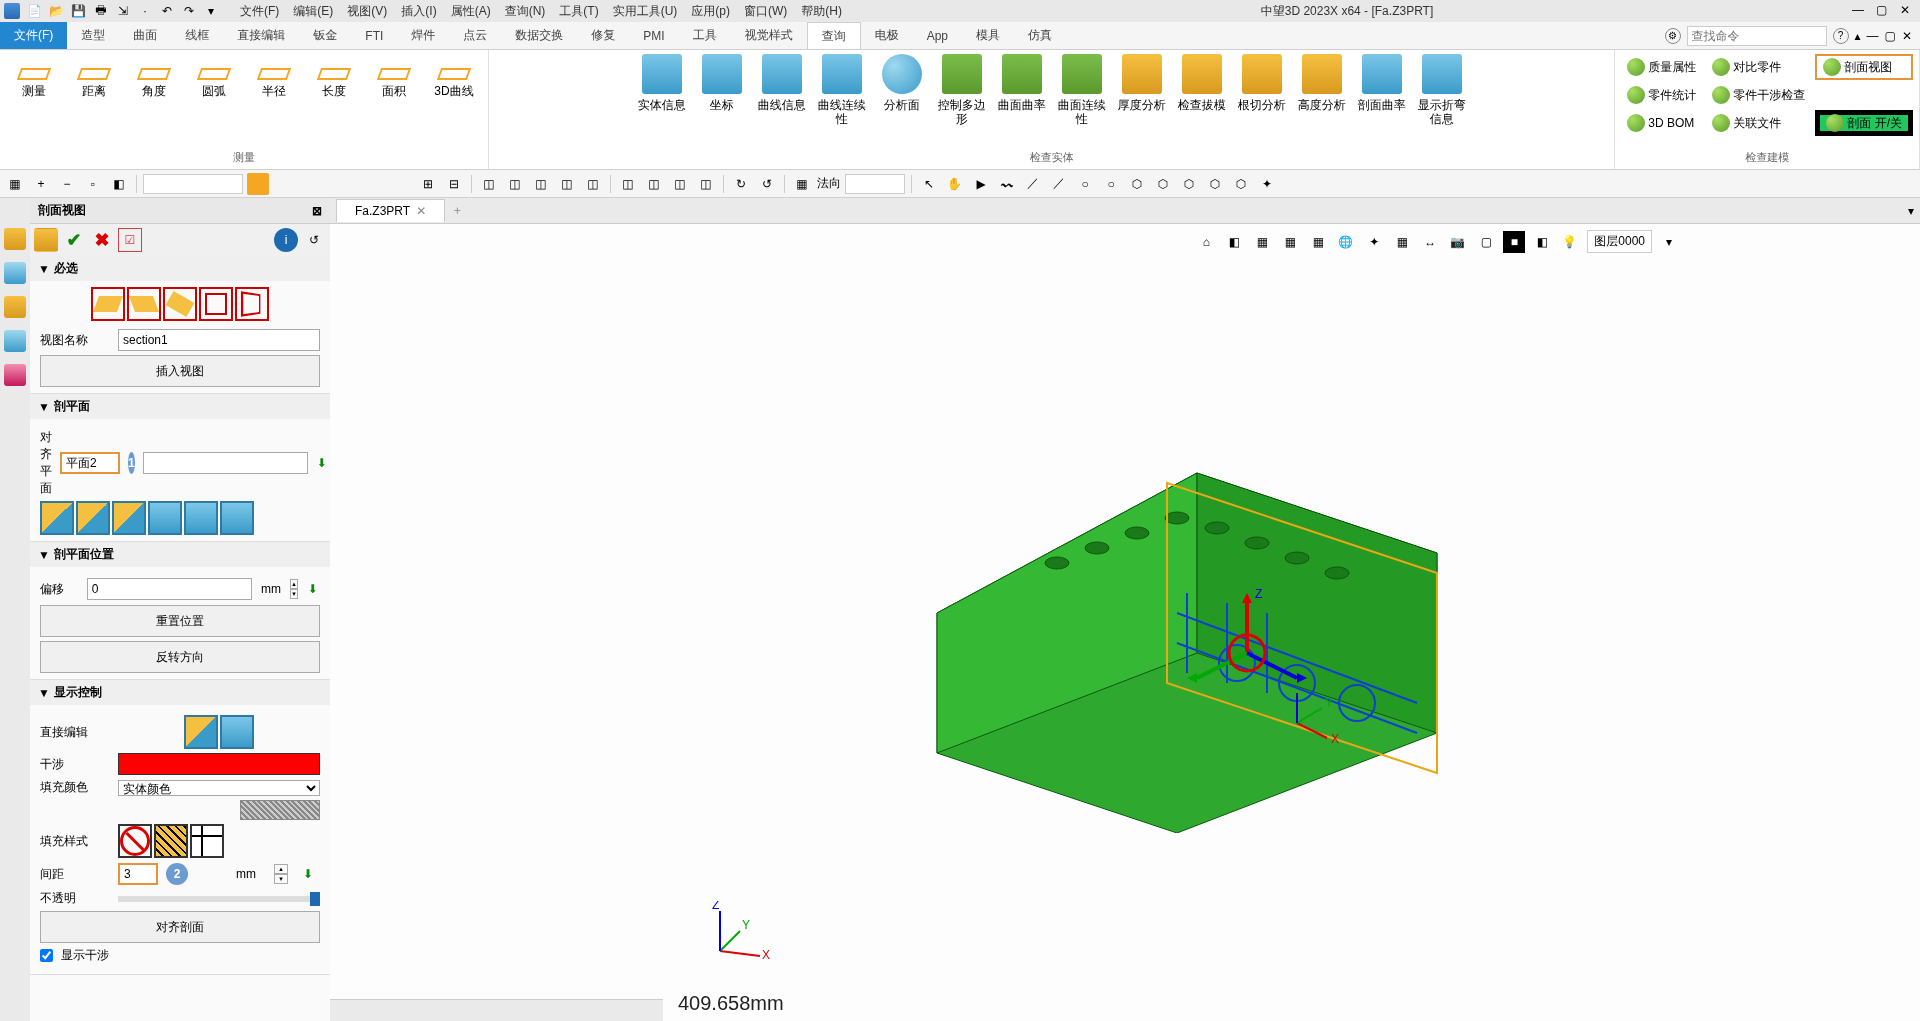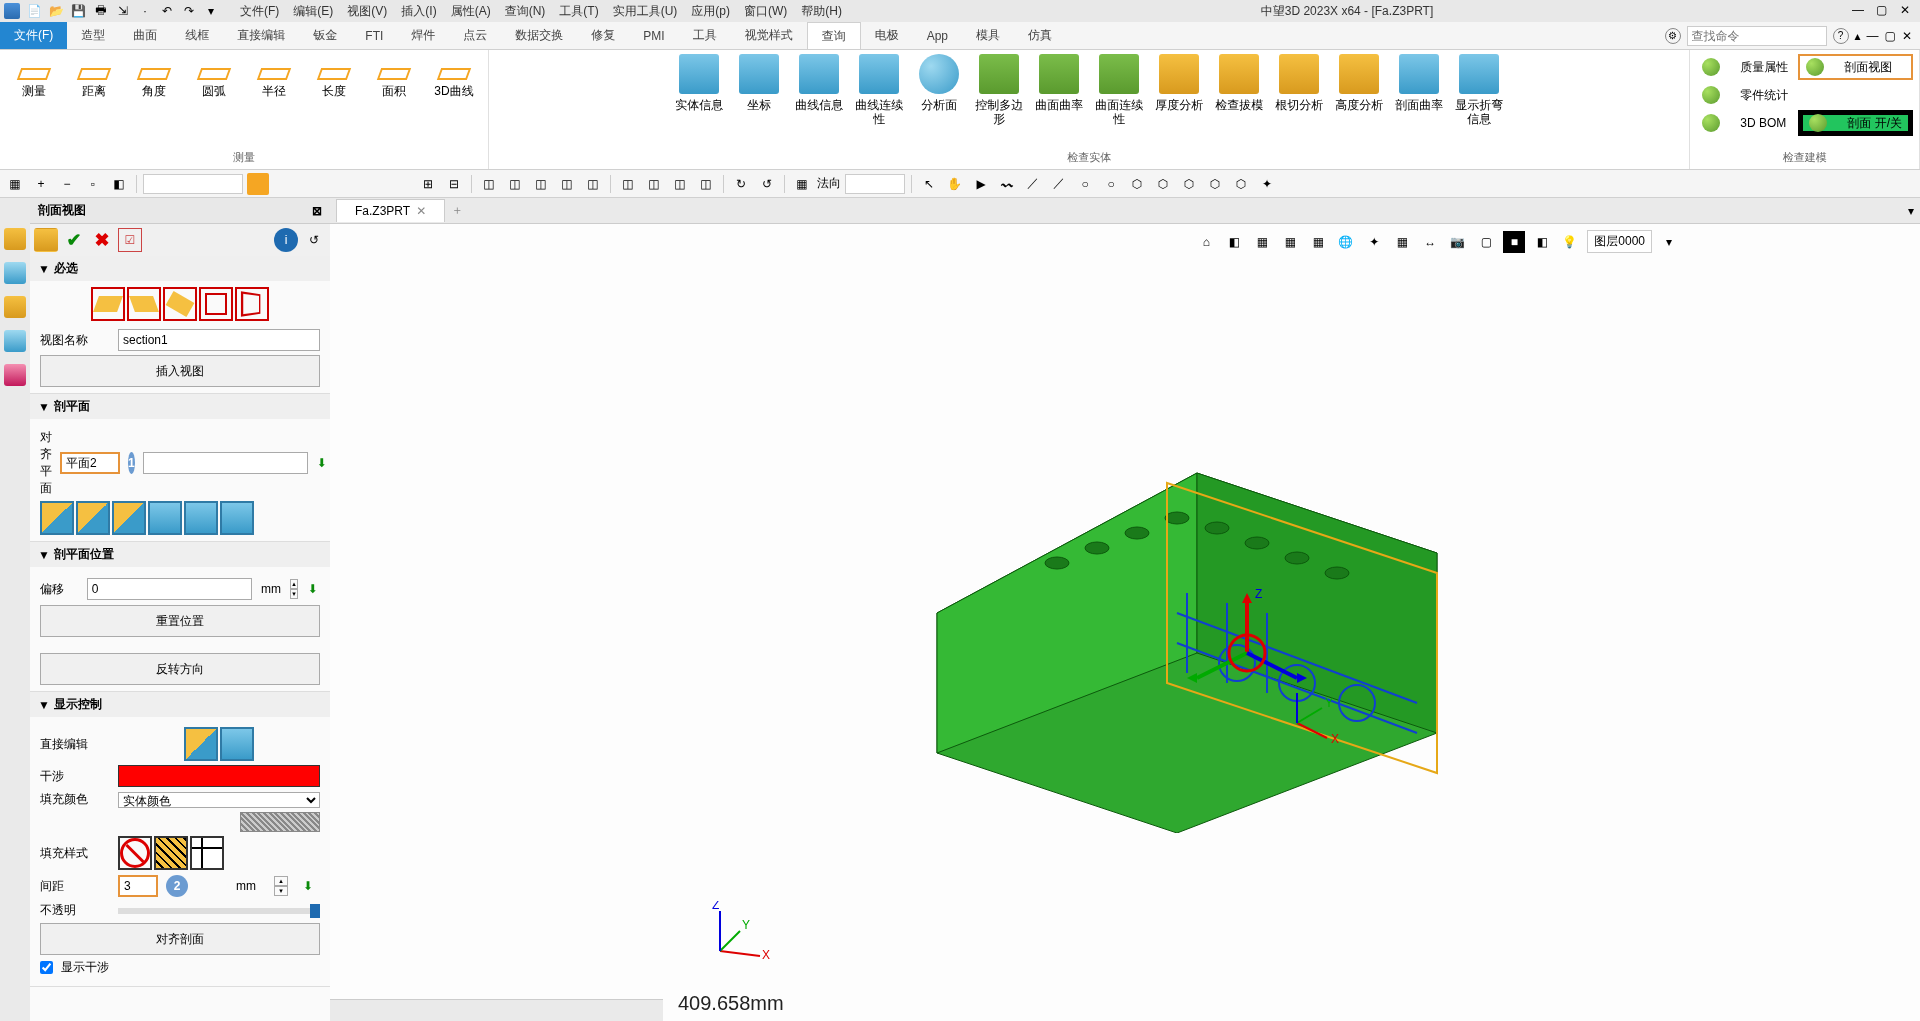--- a/index.html
+++ b/index.html
@@ -28,21 +28,21 @@
 .help-icon { width: 16px; height: 16px; border: 1px solid #888; border-radius: 50%; display: flex; align-items: center; justify-content: center; font-size: 10px; cursor: pointer; }
 
 .ribbon-body { height: 120px; background: #fff; display: flex; border-bottom: 1px solid #d0d0d0; }
 .ribbon-group { display: flex; flex-direction: column; align-items: center; padding: 4px 6px; border-right: 1px solid #e0e0e0; }
 .ribbon-row { display: flex; gap: 4px; flex: 1; align-items: flex-start; }
 .big-btn { display: flex; flex-direction: column; align-items: center; width: 56px; cursor: pointer; }
 .big-btn-icon { width: 40px; height: 40px; margin-bottom: 4px; }
 .big-btn-label { font-size: 12px; text-align: center; line-height: 14px; }
 .group-label { font-size: 11px; color: #666; margin-top: 2px; }
 .small-btn-col { display: flex; flex-direction: column; gap: 2px; }
-.small-btn { display: flex; align-items: center; gap: 20px; padding: 2px 6px; cursor: pointer; height: 26px; }
+.small-btn { display: flex; align-items: center; gap: 3px; padding: 2px 6px; cursor: pointer; height: 26px; }
 .small-btn.highlighted { background: #22c55e; border: 5px solid #000000; margin-top: 28px; }
 .small-btn.outlined { border: 2px solid #e6933a; }
 .small-btn-icon { width: 18px; height: 18px; }
 
 
 .ic-measure { border: 2px solid #f5a623; transform: skewX(-20deg); height: 12px; width: 30px; margin-top: 14px; }
 .ic-prism { background: linear-gradient(#7bbd4a,#5a9a2e); border-radius: 3px; }
 .ic-cube-blue { background: linear-gradient(#7cc7e8,#3a9bc9); border-radius: 3px; }
 .ic-cube-gold { background: linear-gradient(#f5c041,#d89a1e); border-radius: 3px; }
 .ic-sphere { background: radial-gradient(circle at 30% 30%, #9ed9f0, #3a9bc9); border-radius: 50%; }
@@ -296,20 +296,34 @@
         <div class="small-btn">
             <div class="small-btn-icon ic-mass"></div>
             <span>零件统计</span>
           </div>
         <div class="small-btn">
             <div class="small-btn-icon ic-mass"></div>
             <span>3D BOM</span>
           </div>
       </div>
       <div class="small-btn-col">
+        <div class="small-btn">
+            <div class="small-btn-icon ic-mass"></div>
+            <span>对比零件</span>
+          </div>
+        <div class="small-btn">
+            <div class="small-btn-icon ic-mass"></div>
+            <span>零件干涉检查</span>
+          </div>
+        <div class="small-btn">
+            <div class="small-btn-icon ic-mass"></div>
+            <span>关联文件</span>
+          </div>
+      </div>
+      <div class="small-btn-col">
         <div class="small-btn outlined">
             <div class="small-btn-icon ic-mass"></div>
             <span>剖面视图</span>
           </div>
         <div class="small-btn highlighted">
             <div class="small-btn-icon ic-mass"></div>
             <span>剖面 开/关</span>
           </div>
       </div>
     </div>
@@ -449,21 +463,21 @@
             <span class="unit-box">mm</span>
             <div class="spinner">
                 <div>▴</div>
                 <div>▾</div>
               </div>
             <div class="ptb-btn" style="color:#0a8a0a">⬇</div>
           </div>
           <div class="btn-row">
               <button class="wide-btn">重置位置</button>
             </div>
-          <div class="btn-row" style="margin-top:16px">
+          <div class="btn-row" style="margin-top:4px">
               <button class="wide-btn">反转方向</button>
             </div>
         </div>
       </div>
 
       <div class="section">
         <div class="section-head">▼ <span>显示控制</span></div>
         <div class="section-body">
           <div class="form-row">
             <div class="form-label">直接编辑</div>

